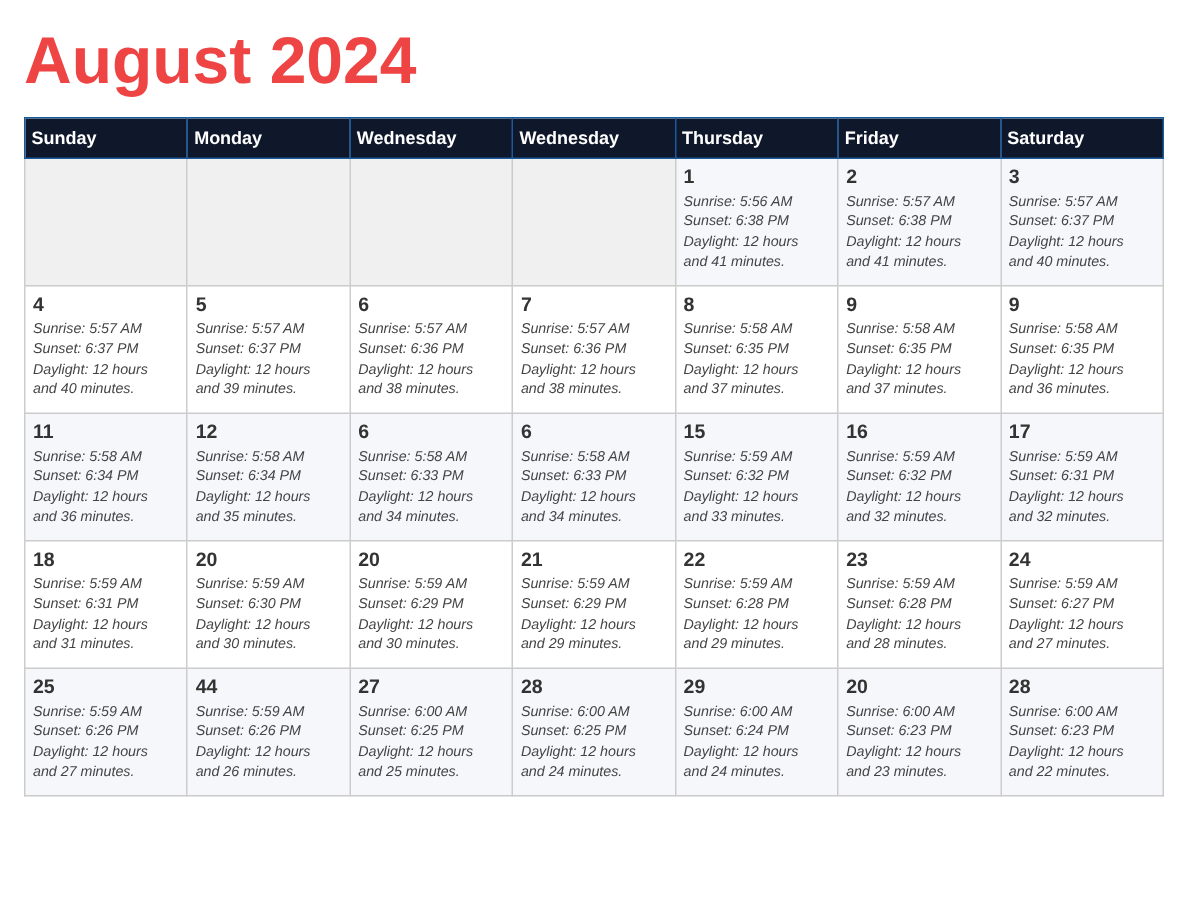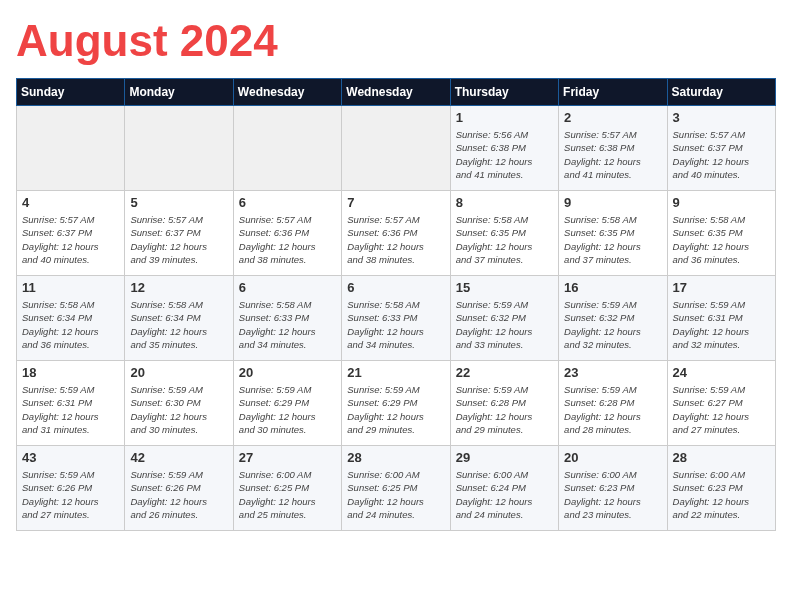--- a/index.html
+++ b/index.html
@@ -282,28 +282,28 @@
         <td>
           <div class="day-num">24</div>
           <div class="day-info" style="white-space: pre-line;">Sunrise: 5:59 AM
 Sunset: 6:27 PM
 Daylight: 12 hours
 and 27 minutes.</div>
         </td>
       </tr>
       <tr>
         <td>
-          <div class="day-num">43</div>
+          <div class="day-num">25</div>
           <div class="day-info" style="white-space: pre-line;">Sunrise: 5:59 AM
 Sunset: 6:26 PM
 Daylight: 12 hours
 and 27 minutes.</div>
         </td>
         <td>
-          <div class="day-num">42</div>
+          <div class="day-num">44</div>
           <div class="day-info" style="white-space: pre-line;">Sunrise: 5:59 AM
 Sunset: 6:26 PM
 Daylight: 12 hours
 and 26 minutes.</div>
         </td>
         <td>
           <div class="day-num">27</div>
           <div class="day-info" style="white-space: pre-line;">Sunrise: 6:00 AM
 Sunset: 6:25 PM
 Daylight: 12 hours

